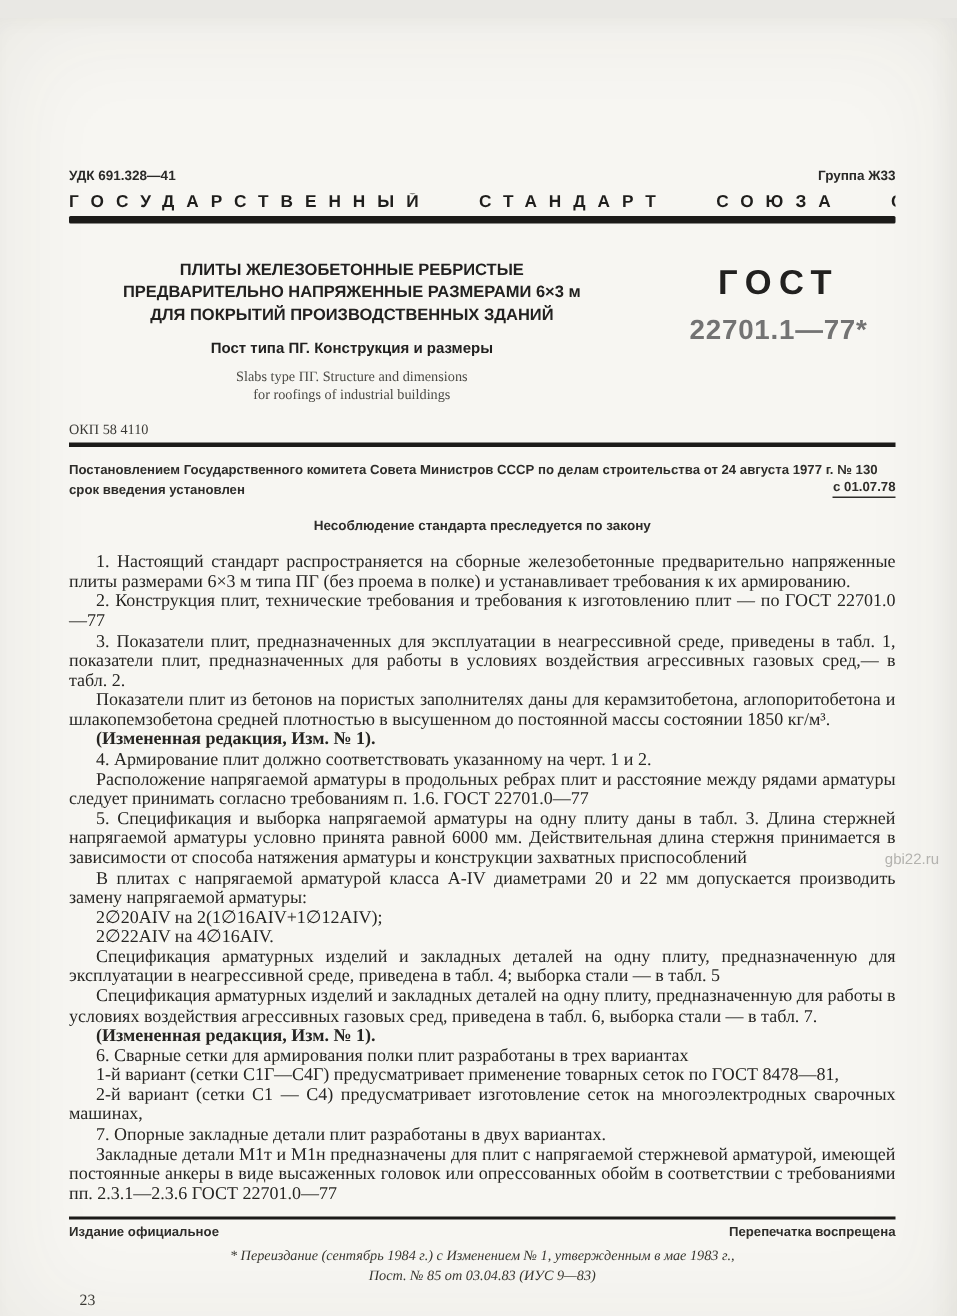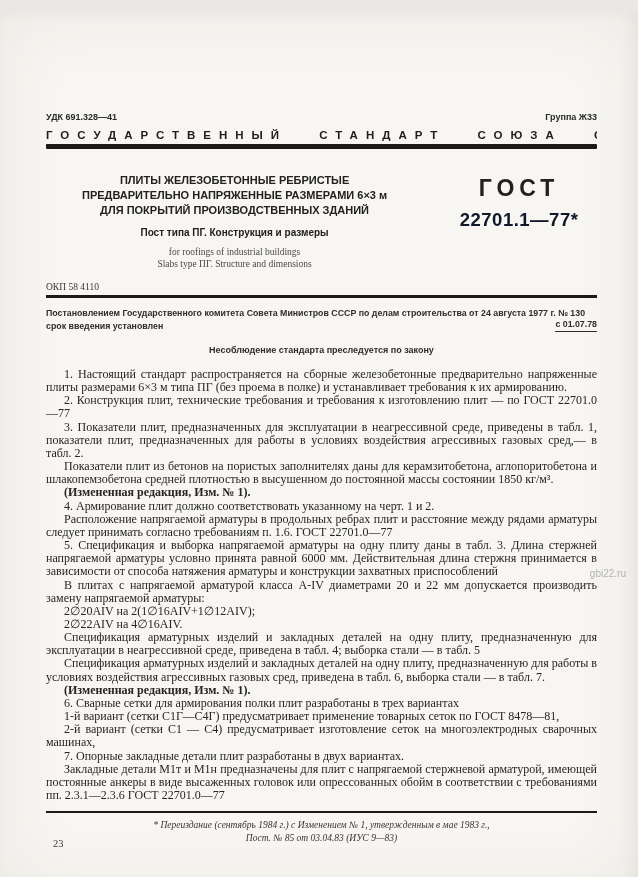--- a/index.html
+++ b/index.html
@@ -27,42 +27,42 @@
   }
   .thick-rule{height:5px;background:#1c1b19;margin-top:3px;border-radius:1px;}
   
   .title-block{display:flex;margin-top:24px;gap:48px;}
   .title-left{width:63%;text-align:center;padding-left:30px;box-sizing:border-box;}
   .title-ru{font-family:"Liberation Sans", sans-serif;font-weight:bold;font-size:11px;line-height:15px;color:#222120;}
   .title-sub{font-family:"Liberation Sans", sans-serif;font-weight:bold;font-size:10px;margin-top:9px;color:#222120;}
   .title-en{font-size:9.5px;line-height:11.5px;margin-top:9px;color:#4b4a45;}
   .title-right{flex:1;text-align:center;padding-top:2px;}
   .gost-label{font-family:"Liberation Sans", sans-serif;font-weight:bold;font-size:23px;letter-spacing:5px;color:#222120;}
-  .gost-number{font-family:"Liberation Sans", sans-serif;font-weight:bold;font-size:18.5px;letter-spacing:.5px;margin-top:7px;color:#0f172a;}
+  .gost-number{font-family:"Liberation Sans", sans-serif;font-weight:bold;font-size:18.5px;letter-spacing:.5px;margin-top:7px;color:#737373;}
   
   .okp{font-size:9.5px;margin-top:12px;color:#3a3935;}
   .rule-2{height:3px;background:#1c1b19;margin-top:3px;}
   
   .decree{margin-top:10px;font-family:"Liberation Sans", sans-serif;font-weight:bold;
     font-size:8.8px;line-height:11px;color:#2e2d2a;}
   .decree-line2{display:flex;justify-content:space-between;align-items:flex-end;}
   .decree-date{border-bottom:1.5px solid #2e2d2a;padding-bottom:1px;}
   
   .law-notice{text-align:center;font-family:"Liberation Sans", sans-serif;font-weight:bold;
     font-size:9px;margin-top:13px;color:#2e2d2a;}
   
   .doc-body{margin-top:13px;font-size:12px;line-height:13.15px;text-align:justify;color:#262522;}
   .doc-body p{margin:0;text-indent:18px;}
   .doc-body p.b{font-weight:bold;}
   
   .footer-rule{height:2px;background:#1c1b19;margin-top:9px;}
   .footer-row{display:flex;justify-content:space-between;margin-top:3px;
     font-family:"Liberation Sans", sans-serif;font-weight:bold;font-size:8.8px;color:#2e2d2a;}
   .footnote{text-align:center;font-style:italic;font-size:9.5px;line-height:12.5px;margin-top:6px;color:#37362f;}
-  .page-number{position:absolute;left:53px;bottom:40px;font-size:10.5px;color:#3a3935;}
+  .page-number{position:absolute;left:53px;bottom:16px;font-size:10.5px;color:#3a3935;}
   .watermark{position:absolute;right:12px;top:556px;
     font-family:"Liberation Sans", sans-serif;font-size:10px;color:#b3b2ae;}
 </style>
 </head>
 <body>
 
 <div class="page">
 
   <div class="meta-row">
     <span>УДК 691.328—41</span>
@@ -72,22 +72,22 @@
   <div class="org-title">ГОСУДАРСТВЕННЫЙ СТАНДАРТ СОЮЗА ССР</div>
   <div class="thick-rule"></div>
 
   <div class="title-block">
     <div class="title-left">
       <div class="title-ru">ПЛИТЫ ЖЕЛЕЗОБЕТОННЫЕ РЕБРИСТЫЕ</div>
       <div class="title-ru">ПРЕДВАРИТЕЛЬНО НАПРЯЖЕННЫЕ РАЗМЕРАМИ 6×3 м</div>
       <div class="title-ru">ДЛЯ ПОКРЫТИЙ ПРОИЗВОДСТВЕННЫХ ЗДАНИЙ</div>
       <div class="title-sub">Пост типа ПГ. Конструкция и размеры</div>
       <div class="title-en">
+        <div>Slabs type ПГ. Structure and dimensions</div>
         <div>for roofings of industrial buildings</div>
-        <div>Slabs type ПГ. Structure and dimensions</div>
       </div>
     </div>
     <div class="title-right">
       <div class="gost-label">ГОСТ</div>
       <div class="gost-number">22701.1—77*</div>
     </div>
   </div>
 
   <div class="okp">ОКП 58 4110</div>
   <div class="rule-2"></div>
@@ -118,20 +118,24 @@
     <p>Спецификация арматурных изделий и закладных деталей на одну плиту, предназначенную для работы в условиях воздействия агрессивных газовых сред, приведена в табл. 6, выборка стали — в табл. 7.</p>
     <p class="b">(Измененная редакция, Изм. № 1).</p>
     <p>6. Сварные сетки для армирования полки плит разработаны в трех вариантах</p>
     <p>1-й вариант (сетки С1Г—С4Г) предусматривает применение товарных сеток по ГОСТ 8478—81,</p>
     <p>2-й вариант (сетки С1 — С4) предусматривает изготовление сеток на многоэлектродных сварочных машинах,</p>
     <p>7. Опорные закладные детали плит разработаны в двух вариантах.</p>
     <p>Закладные детали М1т и М1н предназначены для плит с напрягаемой стержневой арматурой, имеющей постоянные анкеры в виде высаженных головок или опрессованных обойм в соответствии с требованиями пп. 2.3.1—2.3.6 ГОСТ 22701.0—77</p>
   </div>
 
   <div class="footer-rule"></div>
+  <div class="footer-row">
+    <span>Издание официальное</span>
+    <span>Перепечатка воспрещена</span>
+  </div>
 
   <div class="footnote">
     <div>* Переиздание (сентябрь 1984 г.) с Изменением № 1, утвержденным в мае 1983 г.,</div>
     <div>Пост. № 85 от 03.04.83 (ИУС 9—83)</div>
   </div>
 
   <div class="page-number">23</div>
   <div class="watermark">gbi22.ru</div>
 
 </div>

